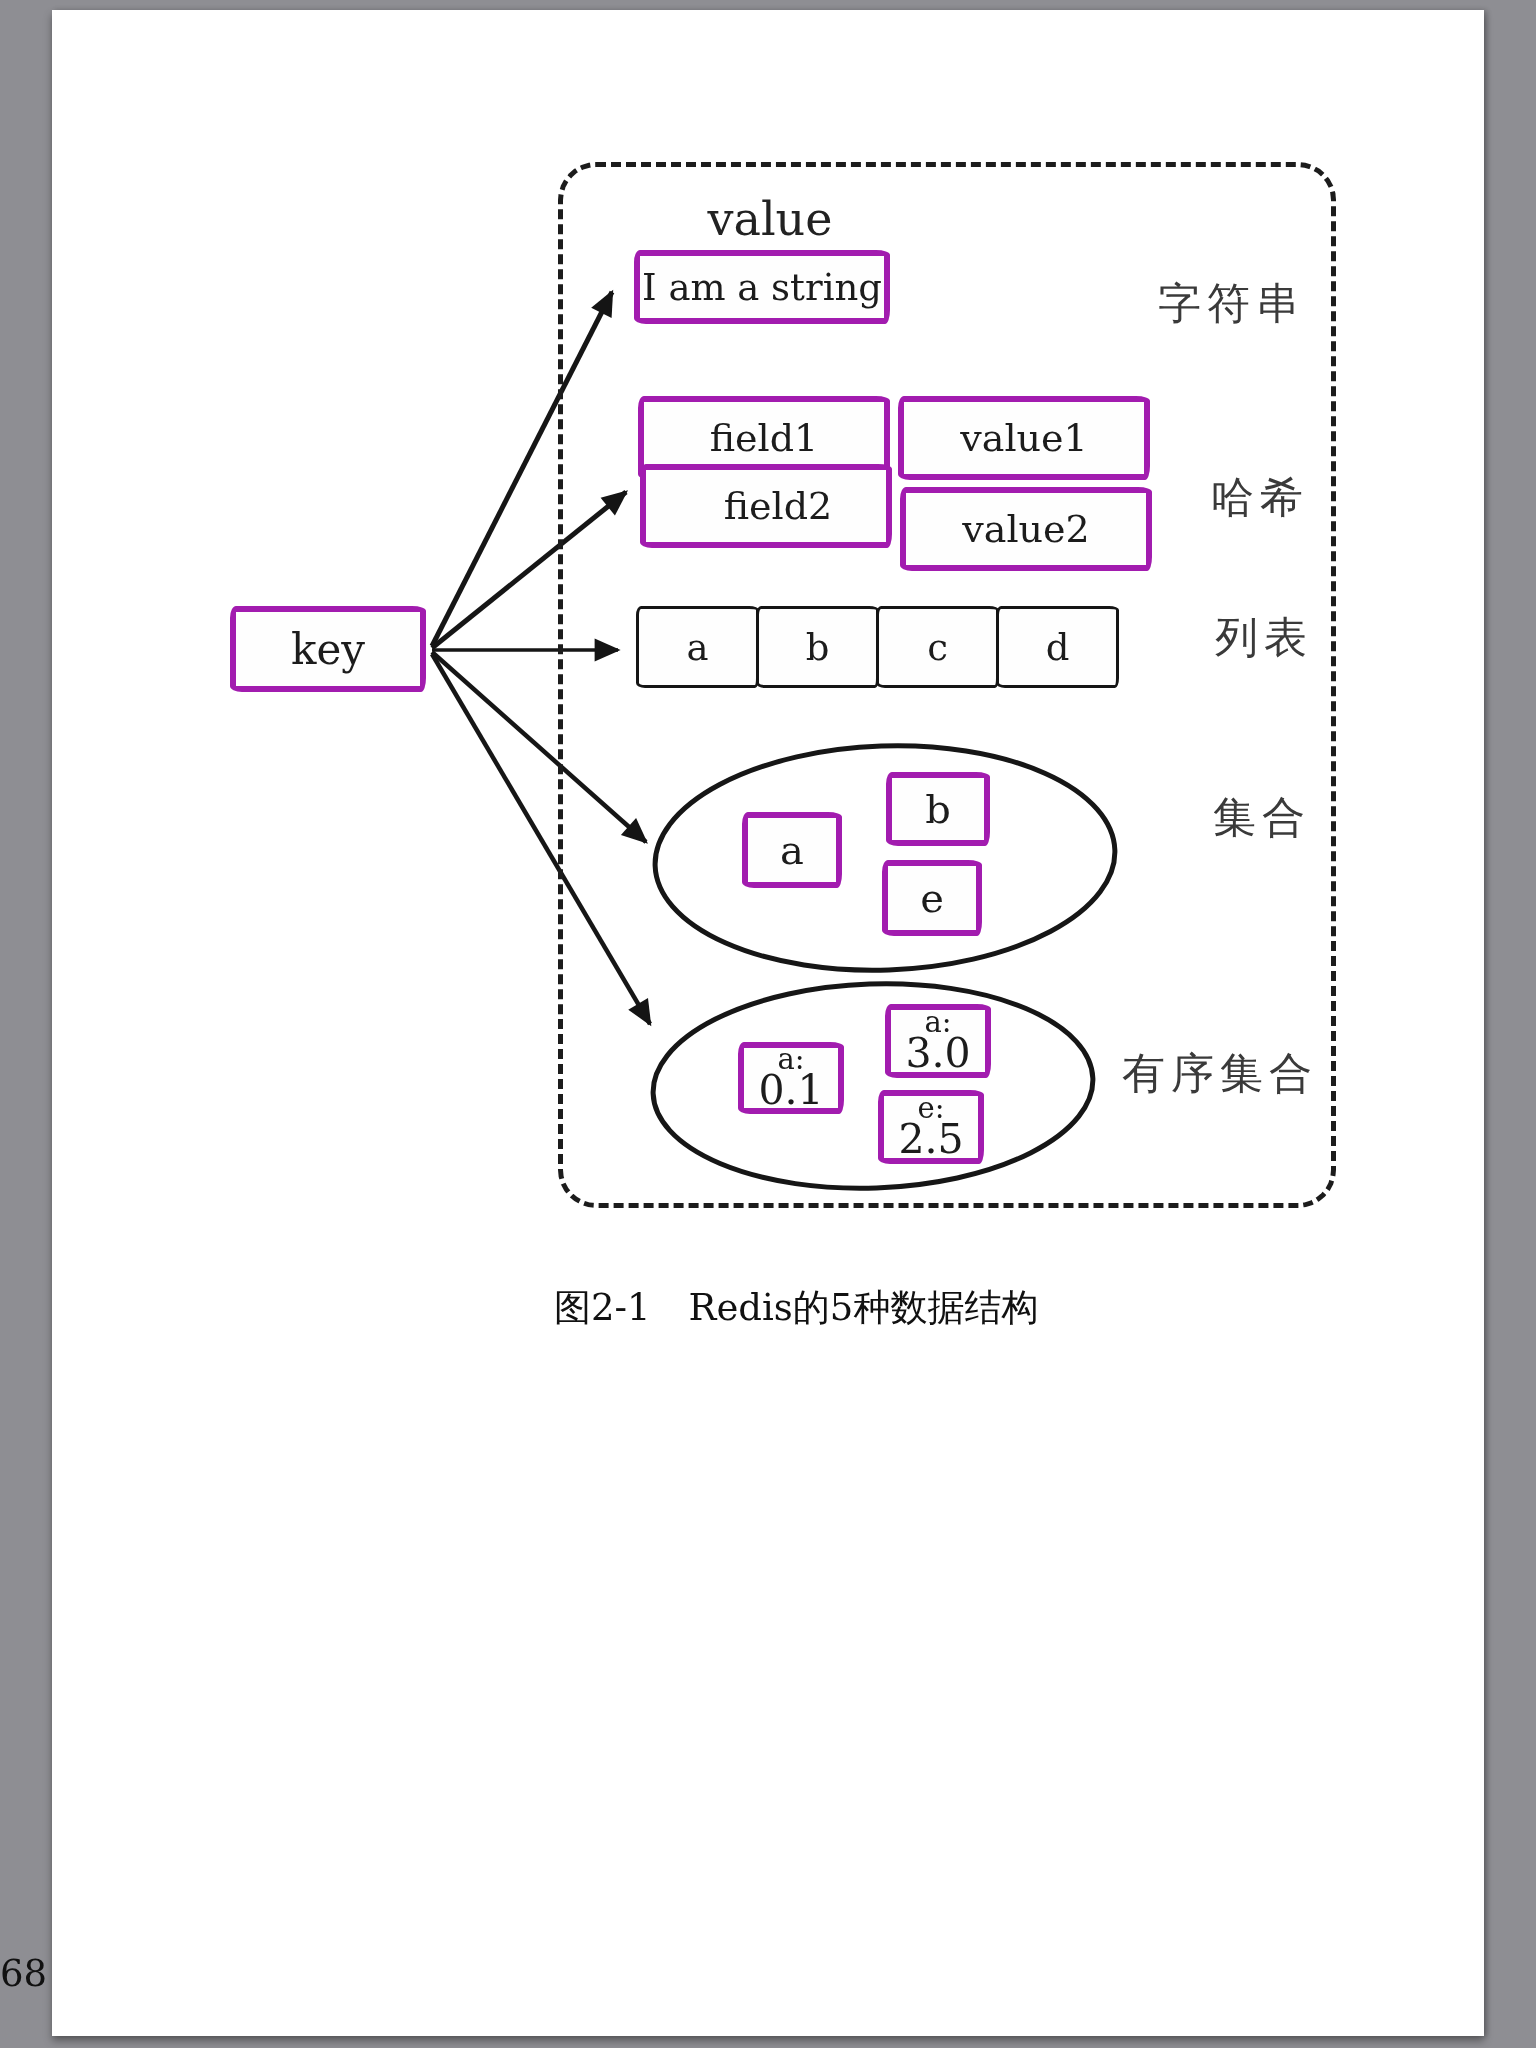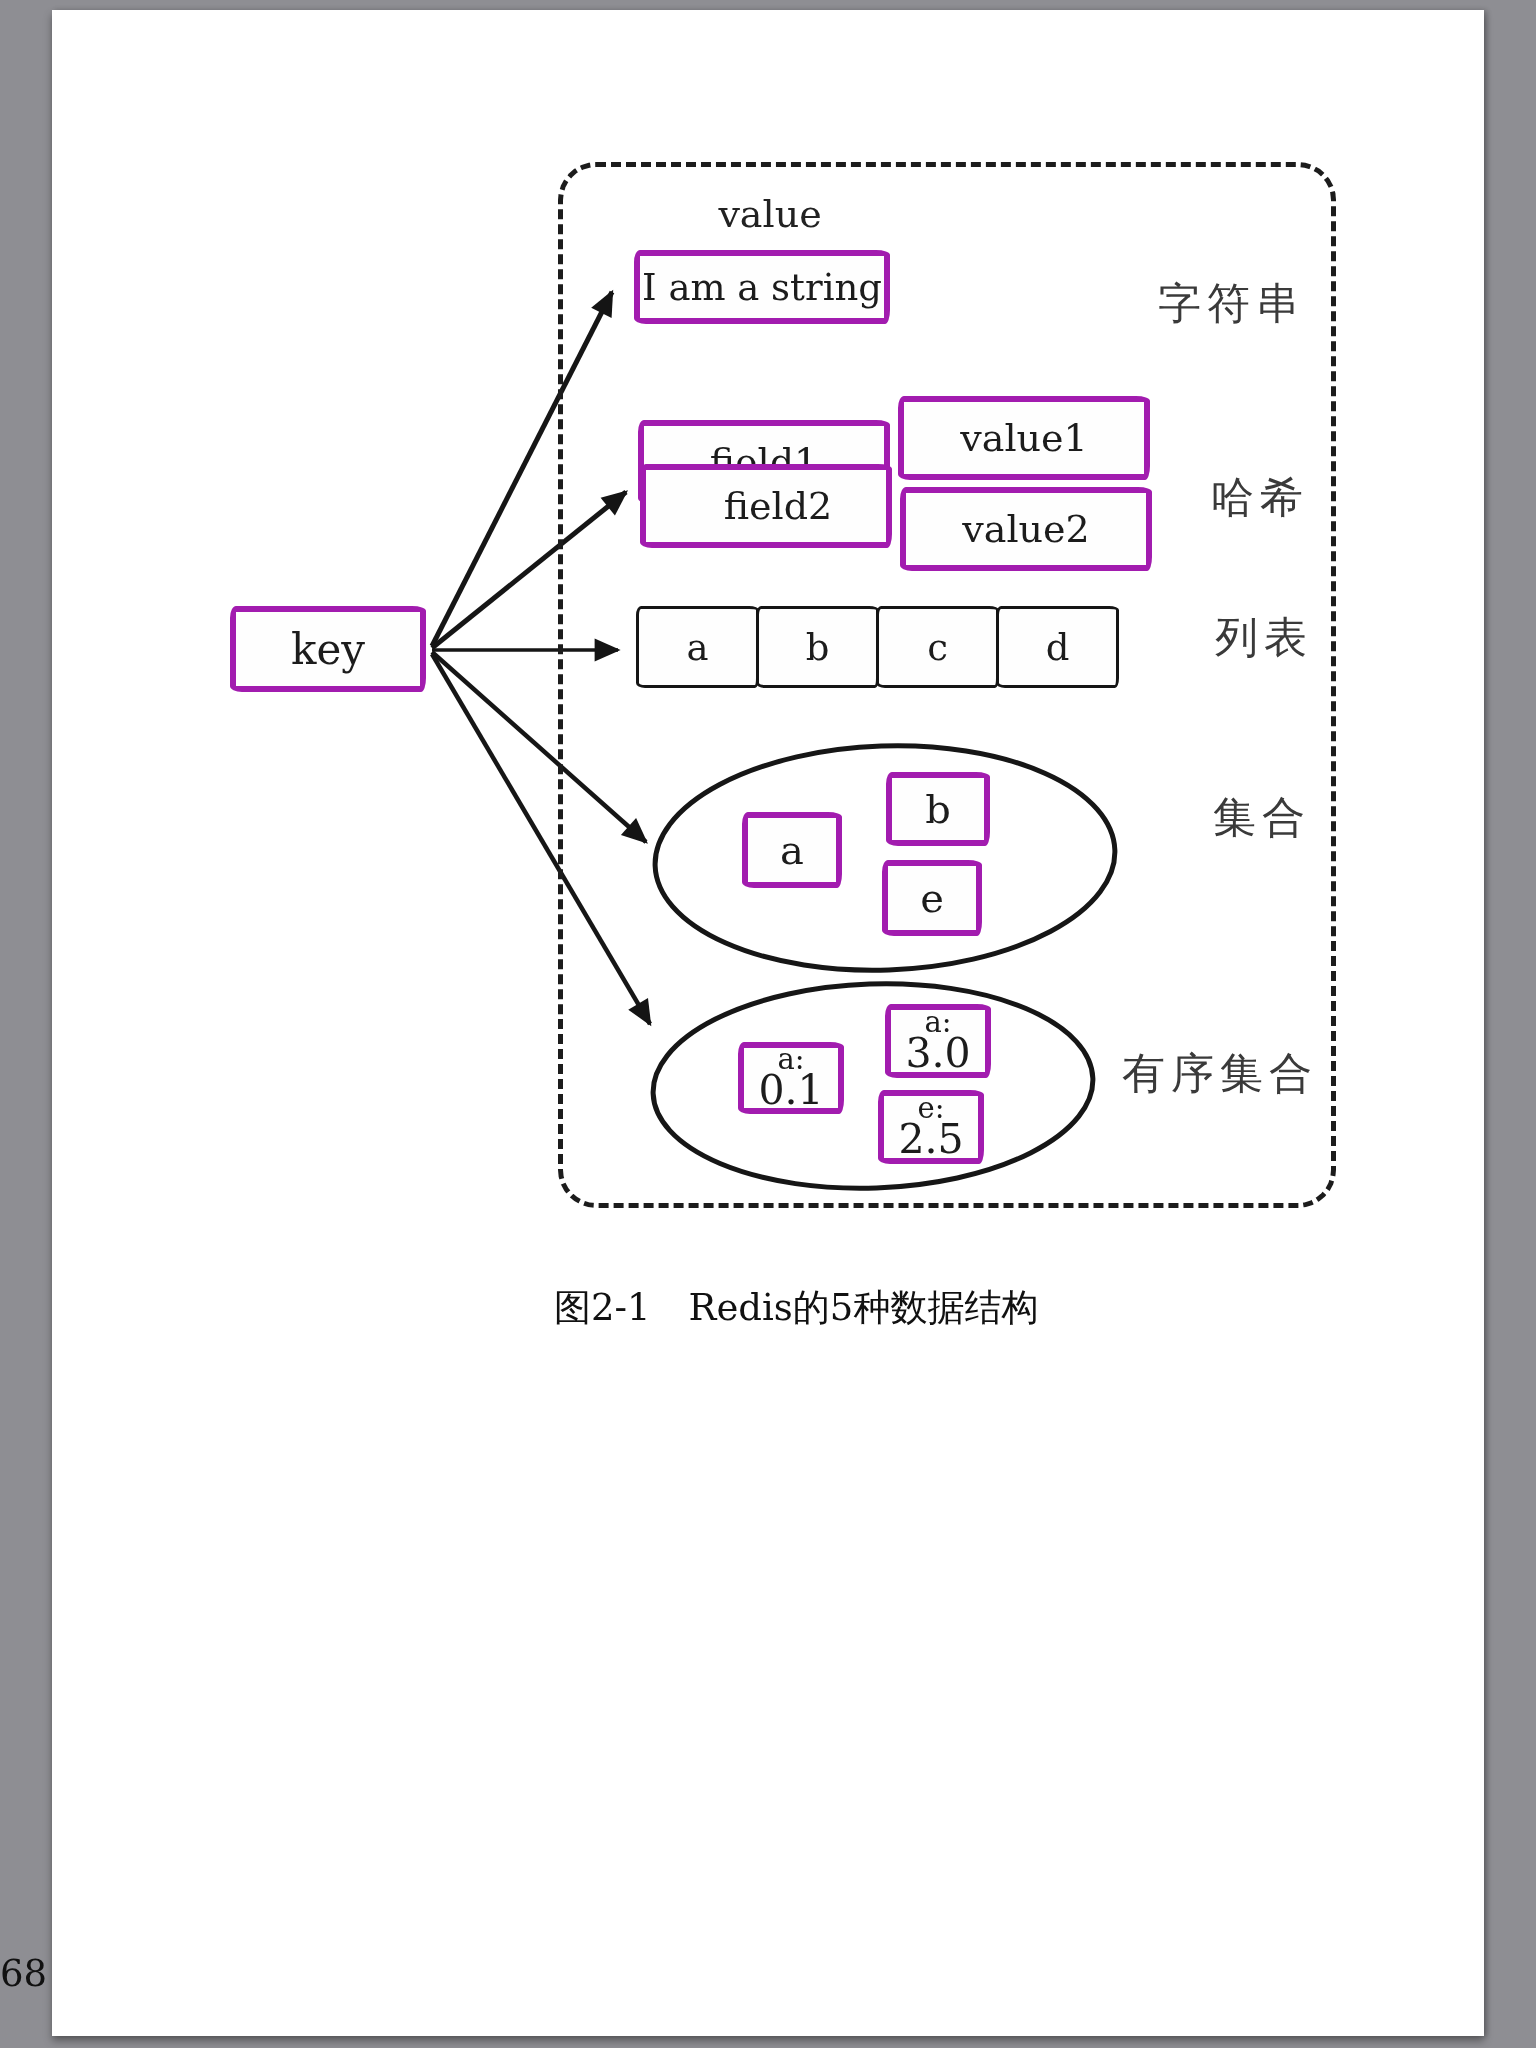--- a/index.html
+++ b/index.html
@@ -26,21 +26,21 @@
   .sketch{
     position:absolute; box-sizing:border-box;
     border:6px solid #a21caf; background:#fefefe;
     border-radius:6px 14px 5px 12px / 12px 5px 14px 6px;
     display:flex; align-items:center; justify-content:center;
     color:#1c1c1c; font-family:"DejaVu Serif", serif;
   }
   .key-box{ left:230px; top:606px; width:196px; height:86px; font-size:42px; }
   .value-lbl{
     position:absolute; left:640px; top:192px; width:260px; text-align:center;
-    font-size:38px; color:#222; font-family:"DejaVu Serif", serif;
+    font-size:46px; color:#222; font-family:"DejaVu Serif", serif;
   }
   .string-box{ left:634px; top:250px; width:256px; height:74px; font-size:37px; white-space:nowrap; }
   .hash-cell{ width:252px; height:84px; font-size:38px; }
   .list-row{ position:absolute; left:636px; top:606px; display:flex; }
   .list-cell{
     width:123px; height:82px; box-sizing:border-box;
     border:3px solid #151515; background:#fefefe;
     border-radius:5px 10px 4px 9px / 9px 4px 10px 5px;
     display:flex; align-items:center; justify-content:center;
     font-size:37px; color:#1c1c1c;
@@ -87,21 +87,21 @@
   </svg>
 
   <div class="dashed-region"></div>
 
   <div class="value-lbl">value</div>
 
   <div class="sketch key-box">key</div>
 
   <div class="sketch string-box">I am a string</div>
 
-  <div class="sketch hash-cell" style="left:638px; top:396px;margin-top:24px;">field1</div>
+  <div class="sketch hash-cell" style="left:638px; top:396px;">field1</div>
   <div class="sketch hash-cell" style="left:898px; top:396px;">value1</div>
   <div class="sketch hash-cell" style="left:640px; top:464px;padding-left:24px;">field2</div>
   <div class="sketch hash-cell" style="left:900px; top:487px;">value2</div>
 
   <div class="list-row">
     <div class="list-cell">a</div>
     <div class="list-cell">b</div>
     <div class="list-cell">c</div>
     <div class="list-cell">d</div>
   </div>

